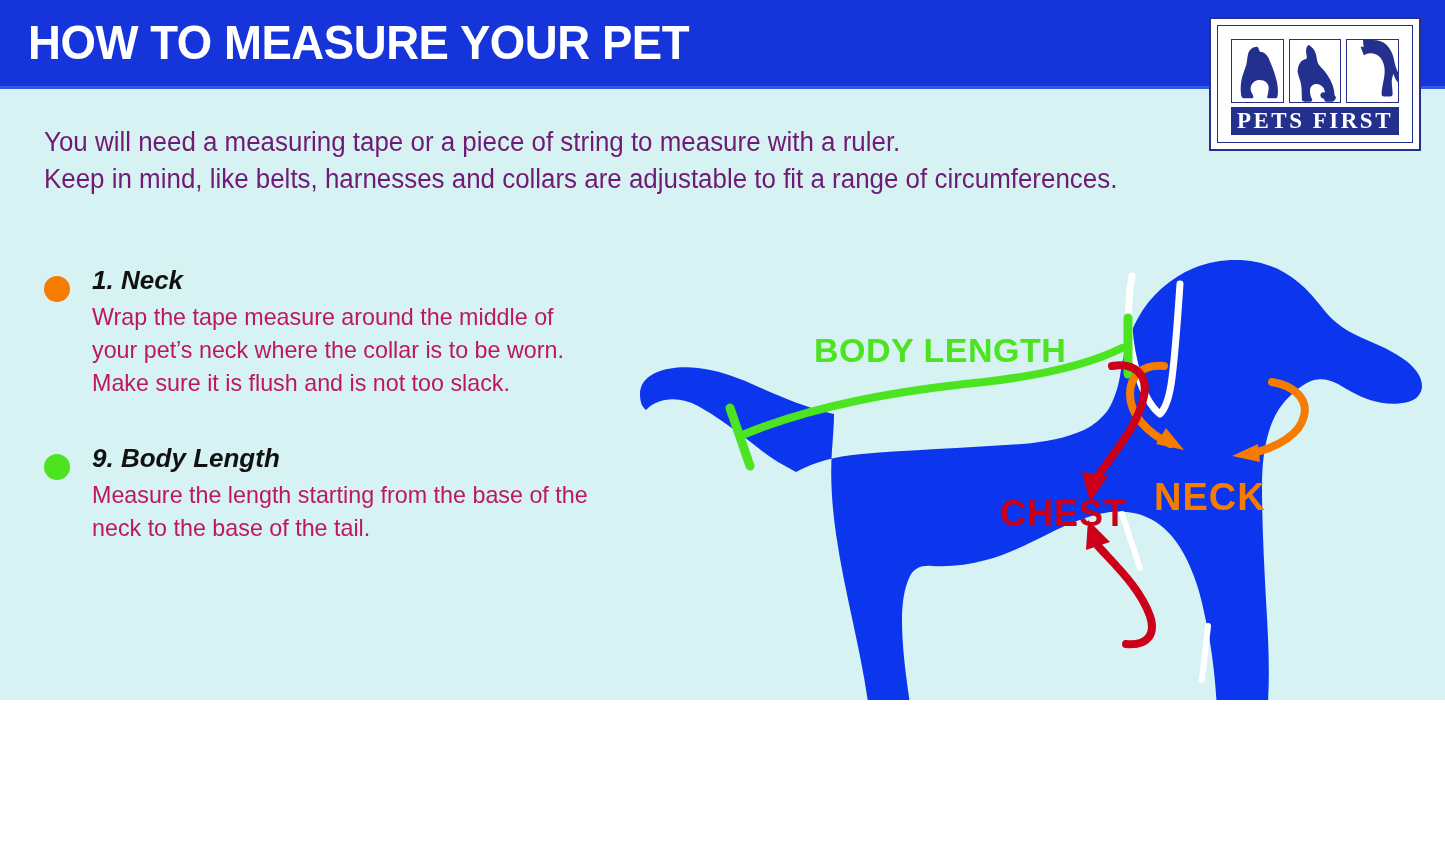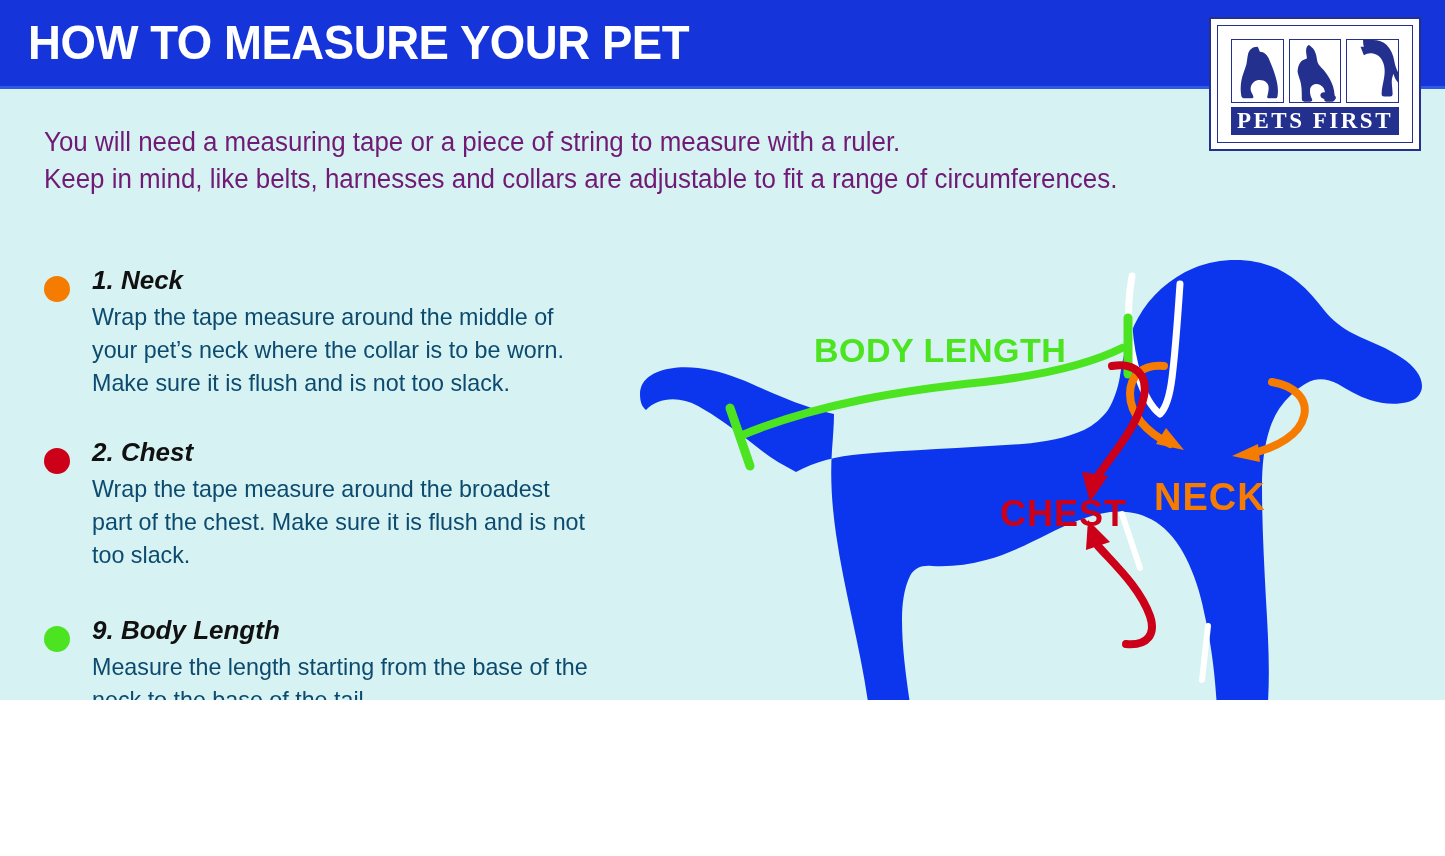--- a/index.html
+++ b/index.html
@@ -136,21 +136,21 @@
     font-weight: bold;
     color: #111111;
     letter-spacing: 0px;
     margin-bottom: 4px;
     font-style: italic;
   }
   .step-body {
     margin-left: 48px;
     font-size: 24px;
     line-height: 33px;
-    color: #0c4a6e;
+    color: #be185d;
   }
   .step-body div { transform: scaleX(0.97); transform-origin: left center; }
 
   
   #diagram {
     position: absolute;
     left: 636px;
     top: 214px;
     width: 810px;
     height: 640px;
@@ -209,29 +209,20 @@
     <div class="step">
       <span class="step-bullet" style="background:#f57c00"></span>
       <div class="step-title">1. Neck</div>
       <div class="step-body">
         <div>Wrap the tape measure around the middle of</div>
         <div>your pet’s neck where the collar is to be worn.</div>
         <div>Make sure it is flush and is not too slack.</div>
       </div>
     </div>
 
-    <div class="step" style="margin-top:38px;">
-      <span class="step-bullet" style="background:#cc0018"></span>
-      <div class="step-title">2. Chest</div>
-      <div class="step-body">
-        <div>Wrap the tape measure around the broadest</div>
-        <div>part of the chest. Make sure it is flush and is not</div>
-        <div>too slack.</div>
-      </div>
-    </div>
 
     <div class="step" style="margin-top:44px;">
       <span class="step-bullet" style="background:#4ce321"></span>
       <div class="step-title">9. Body Length</div>
       <div class="step-body">
         <div>Measure the length starting from the base of the</div>
         <div>neck to the base of the tail.</div>
       </div>
     </div>
 

